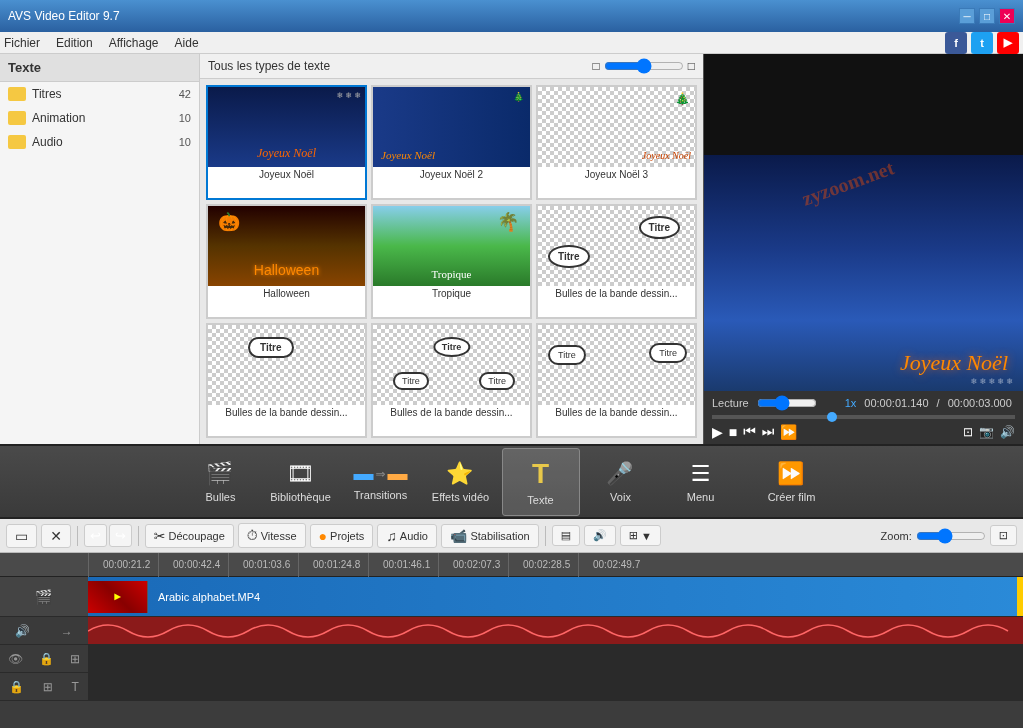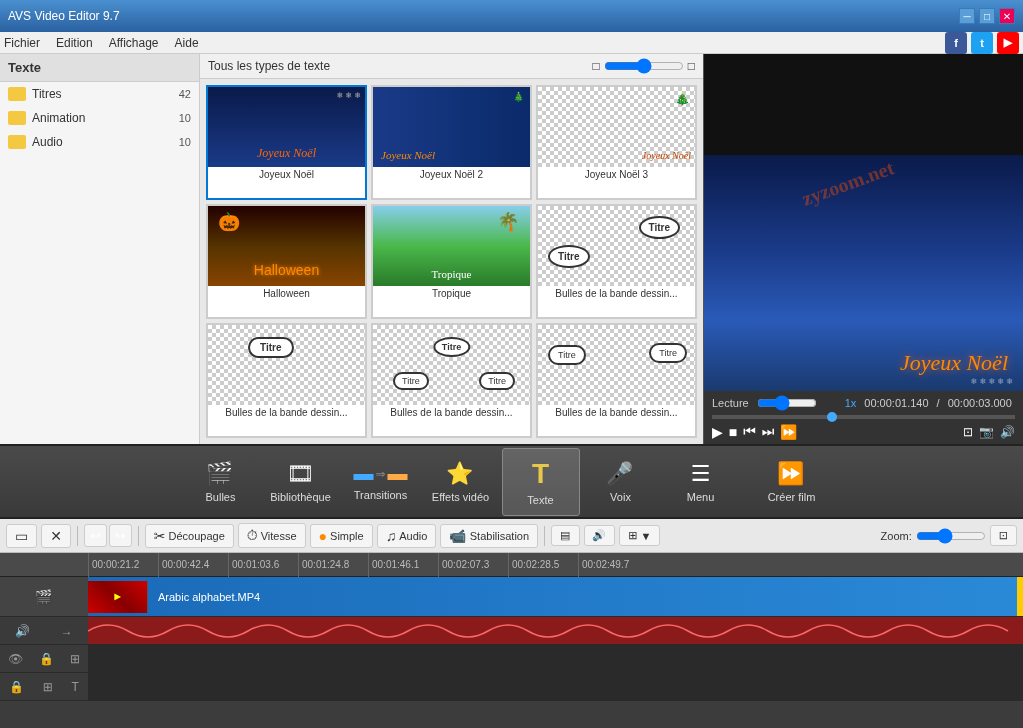--- a/index.html
+++ b/index.html
@@ -283,21 +283,21 @@
       padding: 0 0 0 88px;
       gap: 0;
       position: relative;
     }
     .ruler-mark {
       font-size: 10px;
       color: #bbb;
       min-width: 70px;
       text-align: left;
       border-left: 1px solid #666;
-      padding-left: 3px;
+      padding-left: 14px;
       height: 24px;
       line-height: 24px;
     }
     #timeline-tracks {
       flex: 1;
       display: flex;
       flex-direction: column;
     }
     .track {
       height: 36px;
@@ -606,21 +606,21 @@
   <div class="edit-btn">
     <span class="edit-icon">✂</span>
     <span>Découpage</span>
   </div>
   <div class="edit-btn">
     <span class="edit-icon">⏱</span>
     <span>Vitesse</span>
   </div>
   <div class="edit-btn">
     <span class="edit-icon" style="color:#f80;">●</span>
-    <span>Simple</span>
+    <span>Projets</span>
   </div>
   <div class="edit-btn">
     <span class="edit-icon">♫</span>
     <span>Audio</span>
   </div>
   <div class="edit-btn">
     <span class="edit-icon">📹</span>
     <span>Stabilisation</span>
   </div>
   <div class="edit-sep"></div>

